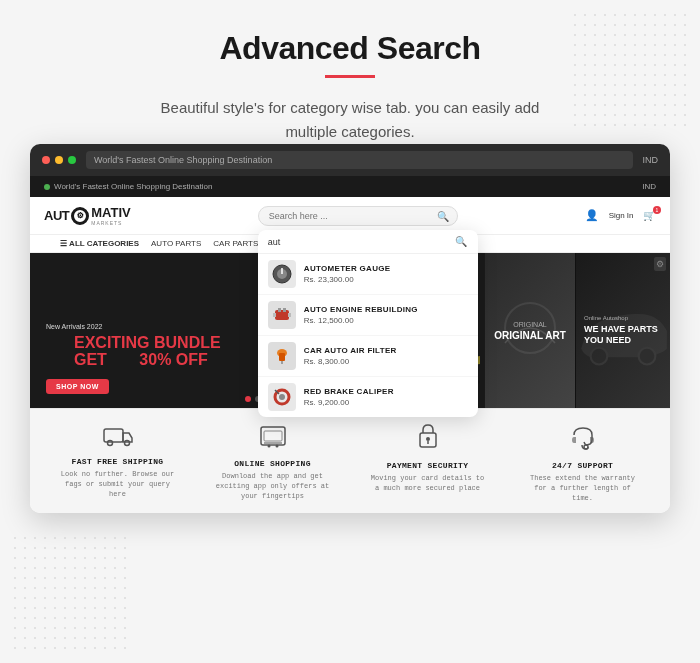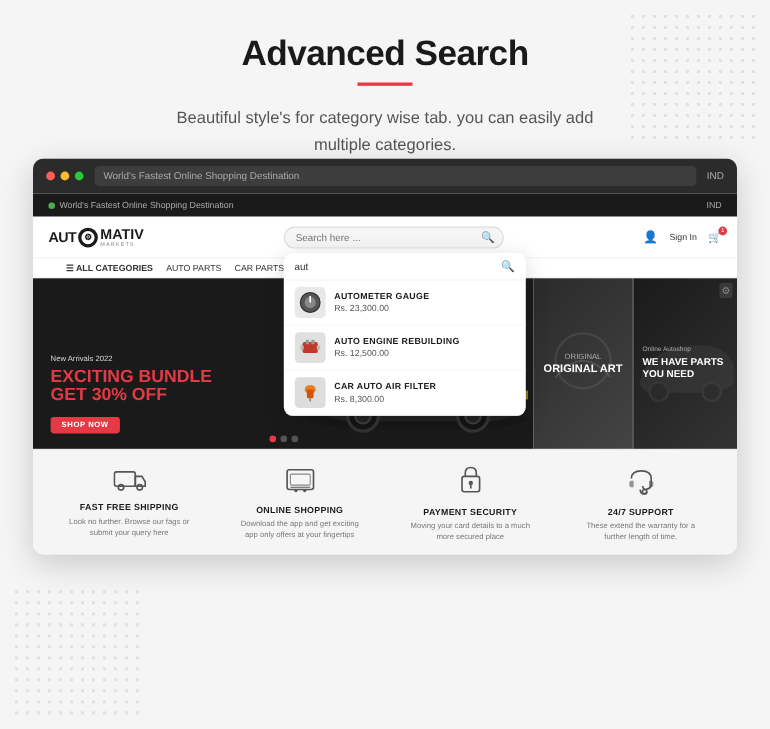--- a/index.html
+++ b/index.html
@@ -291,20 +291,21 @@
 
     .hero-title {
       font-size: 16px;
       font-weight: 900;
       color: #fff;
       line-height: 1.1;
       margin-bottom: 6px;
     }
     .hero-title span {
       color: #e63946;
+      margin-left: 28px;
     }
 
     .hero-cta {
       background: #e63946;
       color: #fff;
       font-size: 7px;
       font-weight: 700;
       padding: 4px 10px;
       border-radius: 3px;
       display: inline-block;
@@ -320,20 +321,21 @@
       width: 185px;
     }
 
     
     .features-row {
       background: #f5f5f5;
       display: flex;
       padding: 14px 10px 10px;
       justify-content: space-around;
       border-top: 1px solid #e8e8e8;
+      font-family: Liberation Mono, monospace;
     }
 
     .feature-item {
       display: flex;
       flex-direction: column;
       align-items: center;
       gap: 4px;
       width: 120px;
     }
 
@@ -467,20 +469,33 @@
               <rect x="8" y="8" width="6" height="8" rx="1" fill="#d35400"></rect>
               <line x1="11" y1="16" x2="11" y2="19" stroke="#888" stroke-width="1.5"></line>
             </svg>
           </div>
           <div class="dropdown-item-info">
             <span class="dropdown-item-name">CAR AUTO AIR FILTER</span>
             <span class="dropdown-item-price">Rs. 8,300.00</span>
           </div>
         </div>
 
+        <div class="dropdown-item" style="border-bottom:none;">
+          <div class="dropdown-item-img item-img-brake">
+            <svg width="22" height="22" viewBox="0 0 22 22">
+              <circle cx="11" cy="11" r="7" fill="none" stroke="#c0392b" stroke-width="3"></circle>
+              <circle cx="11" cy="11" r="3" fill="#888"></circle>
+              <line x1="4" y1="4" x2="8" y2="8" stroke="#555" stroke-width="1.5"></line>
+            </svg>
+          </div>
+          <div class="dropdown-item-info">
+            <span class="dropdown-item-name">RED BRAKE CALIPER</span>
+            <span class="dropdown-item-price">Rs. 9,200.00</span>
+          </div>
+        </div>
       </div>
     </div>
 
     <div class="nav-right">
       <span style="font-size:11px;">👤</span>
       <span class="nav-sign-in">Sign In</span>
       <div class="nav-cart">
         🛒
         <span class="cart-badge">1</span>
       </div>

